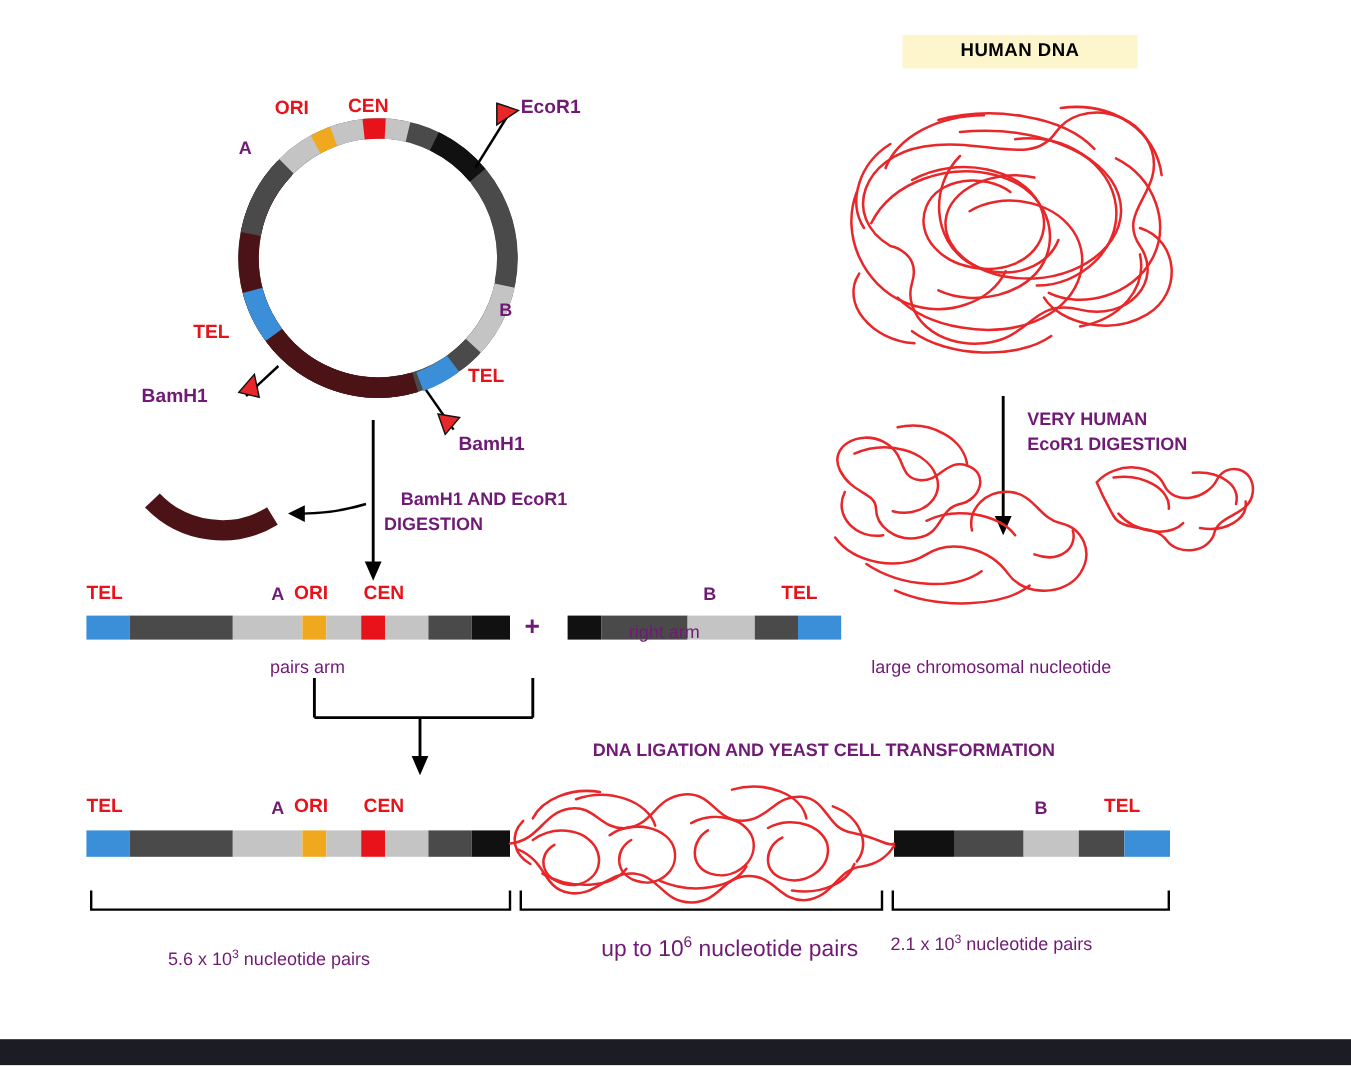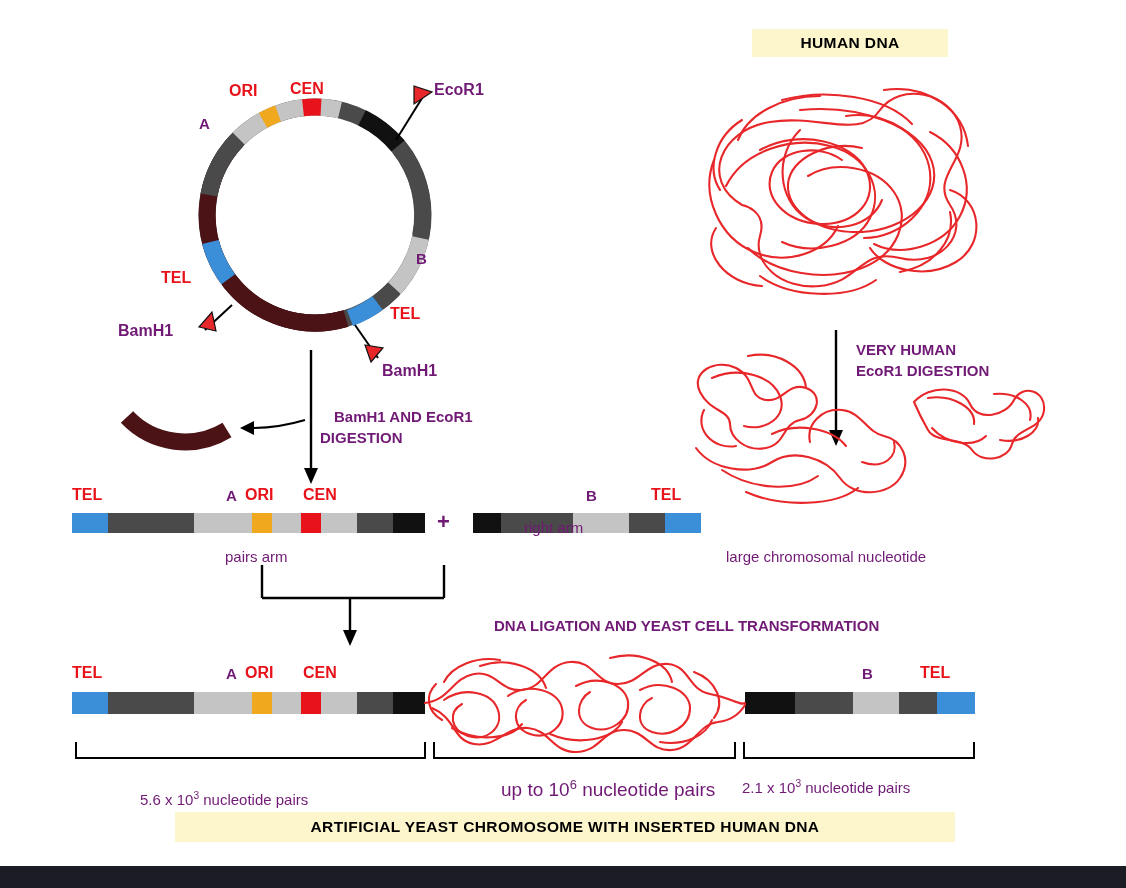--- a/index.html
+++ b/index.html
@@ -220,21 +220,20 @@
     </g>
 
     <g stroke="#000" stroke-width="2" fill="none">
       <path d="M76 742 L 76 758 L 425 758 L 425 742"></path>
       <path d="M434 742 L 434 758 L 735 758 L 735 742"></path>
       <path d="M744 742 L 744 758 L 974 758 L 974 742"></path>
     </g>
   </svg>
 
   <div class="banner" style="left:752px; top:29px; width:196px; height:28px; font-size:15.5px;">HUMAN DNA</div>
-  <div class="banner" style="left:175px; top:812px; width:780px; height:30px; font-size:15.5px;">ARTIFICIAL YEAST CHROMOSOME WITH INSERTED HUMAN DNA</div>
 
   <div class="lbl red" style="left:229px; top:82px; font-size:16px;">ORI</div>
   <div class="lbl red" style="left:290px; top:80px; font-size:16px;">CEN</div>
   <div class="lbl" style="left:199px; top:115px; font-size:15px;">A</div>
   <div class="lbl" style="left:416px; top:250px; font-size:15px;">B</div>
   <div class="lbl red" style="left:161px; top:269px; font-size:16px;">TEL</div>
   <div class="lbl red" style="left:390px; top:305px; font-size:16px;">TEL</div>
   <div class="lbl" style="left:434px; top:81px; font-size:16px;">EcoR1</div>
   <div class="lbl" style="left:118px; top:322px; font-size:16px;">BamH1</div>
   <div class="lbl" style="left:382px; top:362px; font-size:16px;">BamH1</div>

